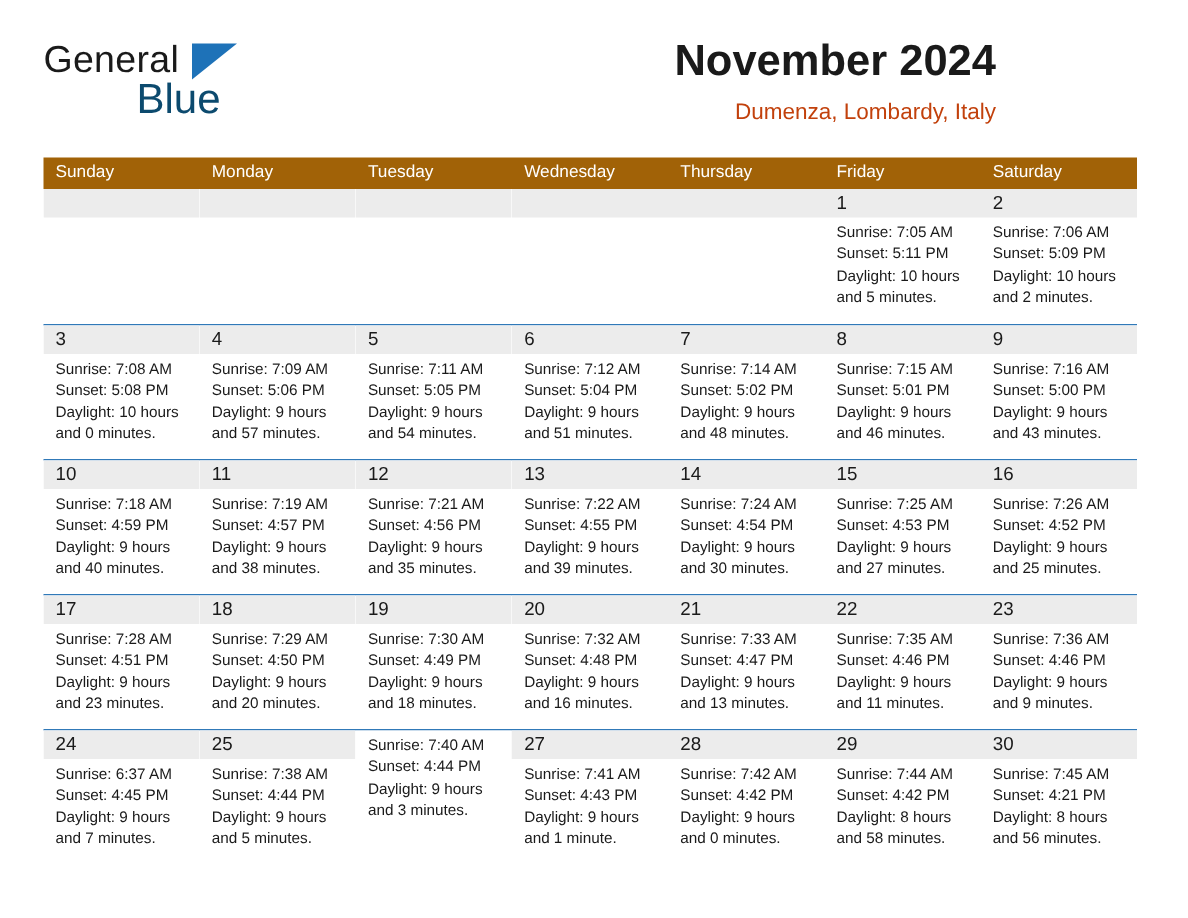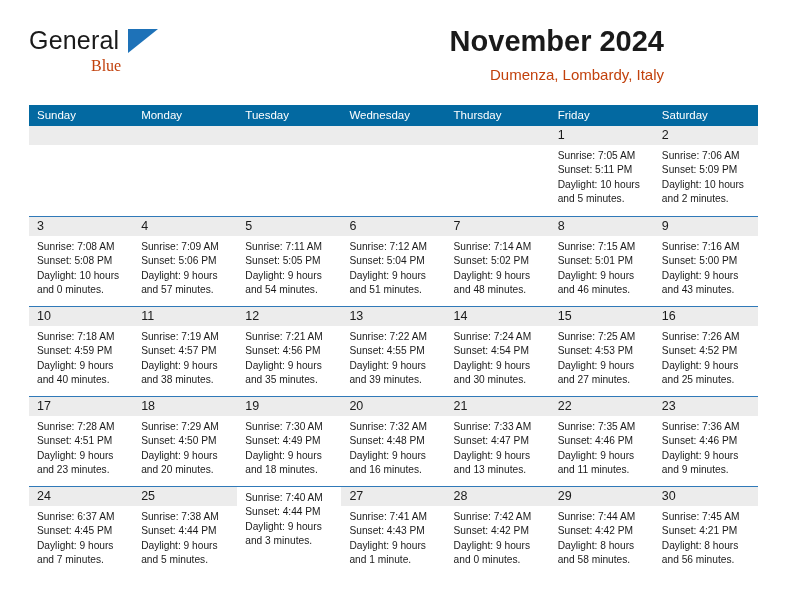--- a/index.html
+++ b/index.html
@@ -55,25 +55,24 @@
     top: 3px;
     width: 0;
     height: 0;
     border-left: 30px solid #1e72b8;
     border-bottom: 24px solid transparent;
   }
   .brand-line2 {
     position: absolute;
     left: 62px;
     top: 26px;
-    font-size: 16px;
-    color: #c2410c;
+    font-size: 28px;
+    color: #0c4a6e;
     line-height: 28px;
     white-space: nowrap;
-    font-family: Liberation Serif, serif;
   }
 
   .title-block {
     position: absolute;
     right: 0;
     top: -4px;
     text-align: right;
   }
   .cal-title {
     font-size: 29px;
@@ -95,21 +94,21 @@
   .calendar {
     position: absolute;
     left: 29px;
     top: 105px;
     width: 729px;
   }
 
   .dow-row {
     display: flex;
     width: 100%;
-    background: #0369a1;
+    background: #a16207;
     height: 21px;
   }
   .dow-cell {
     flex: 1 1 0;
     box-sizing: border-box;
     padding-left: 8px;
     color: #ffffff;
     font-size: 11.5px;
     line-height: 21px;
     white-space: nowrap;

